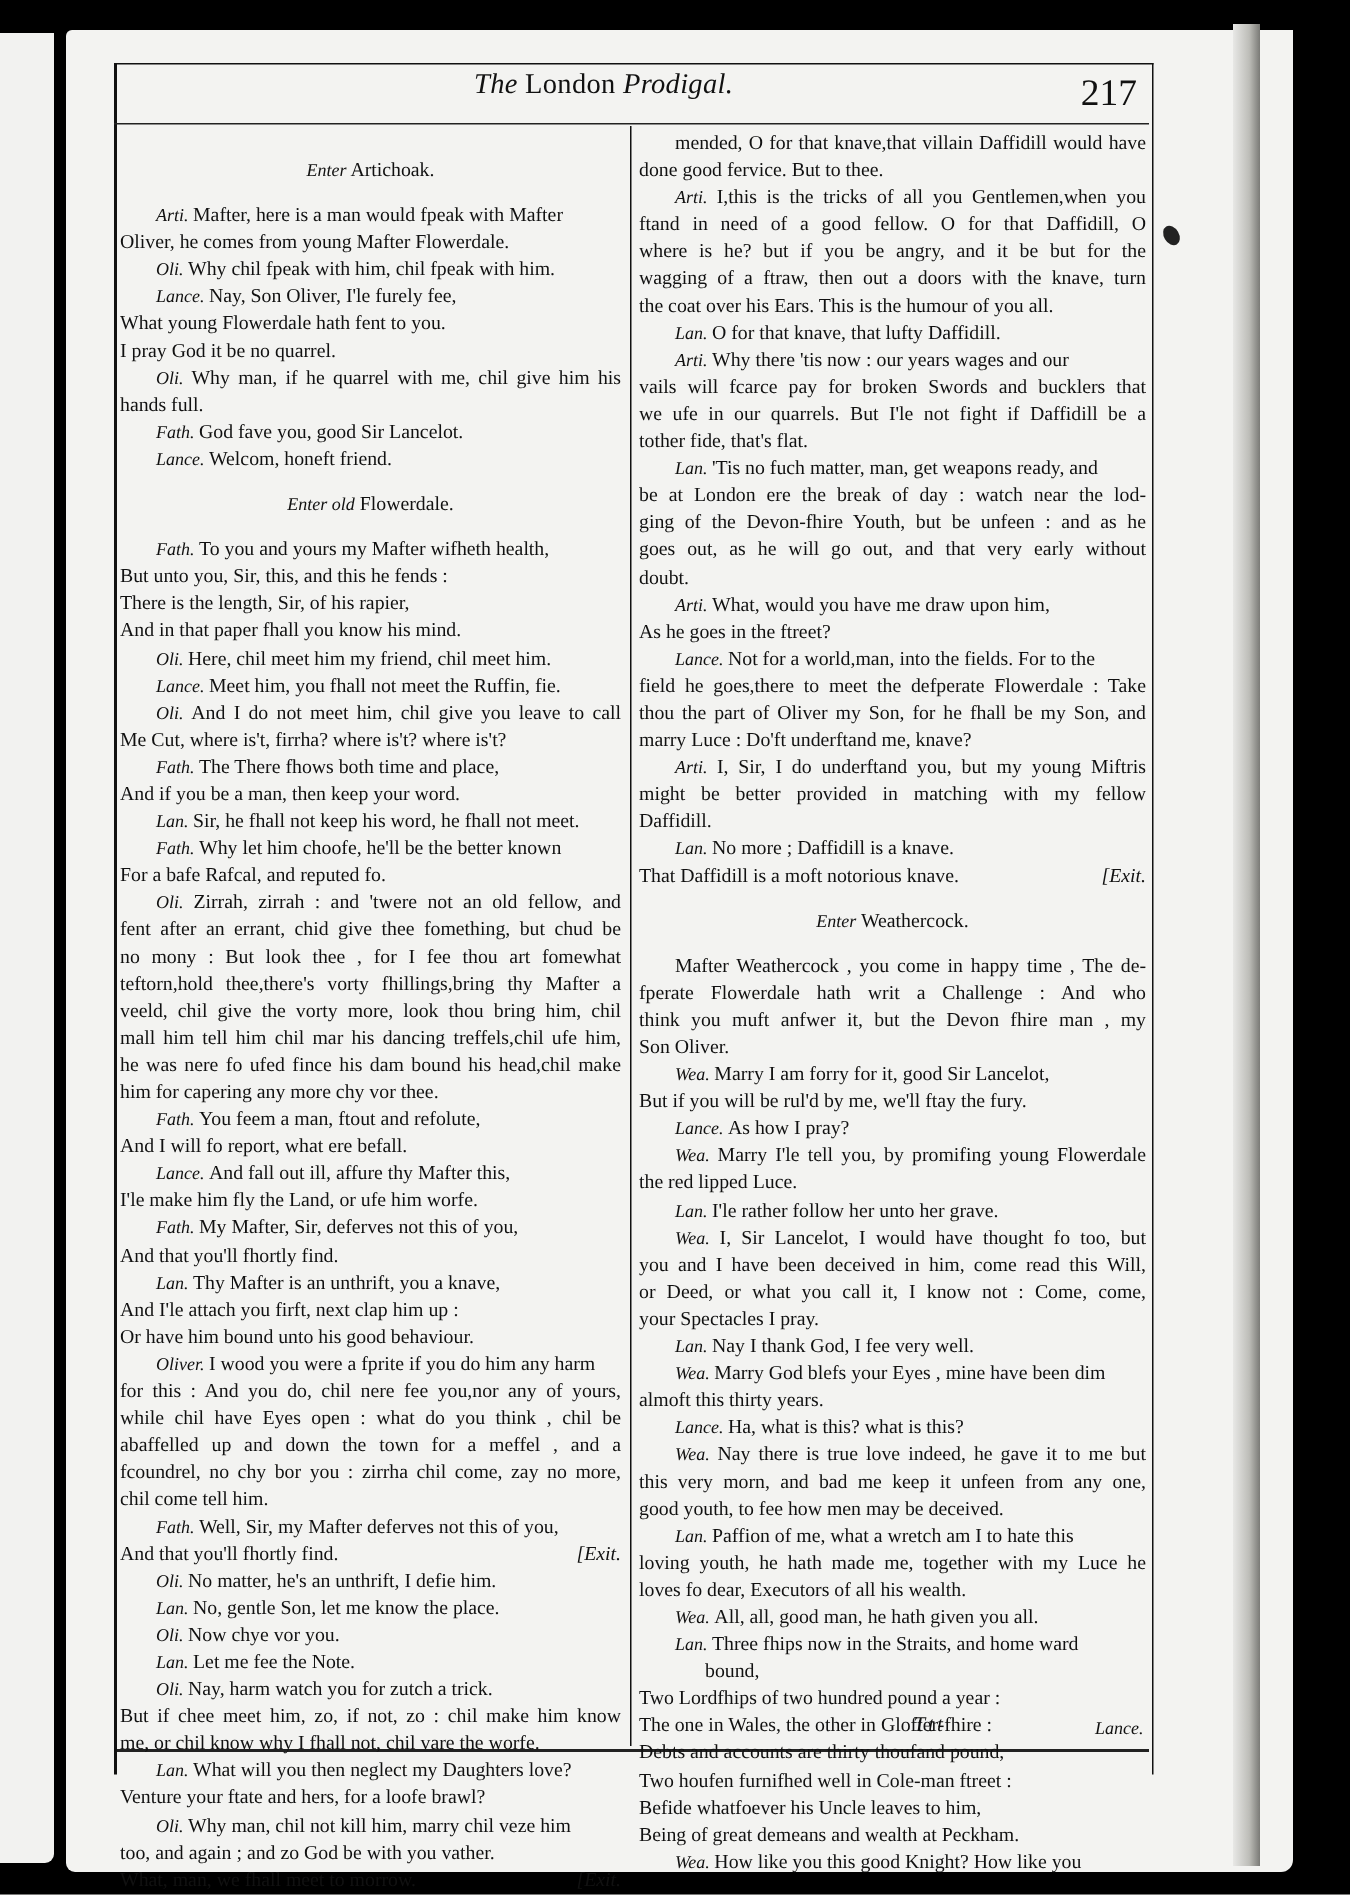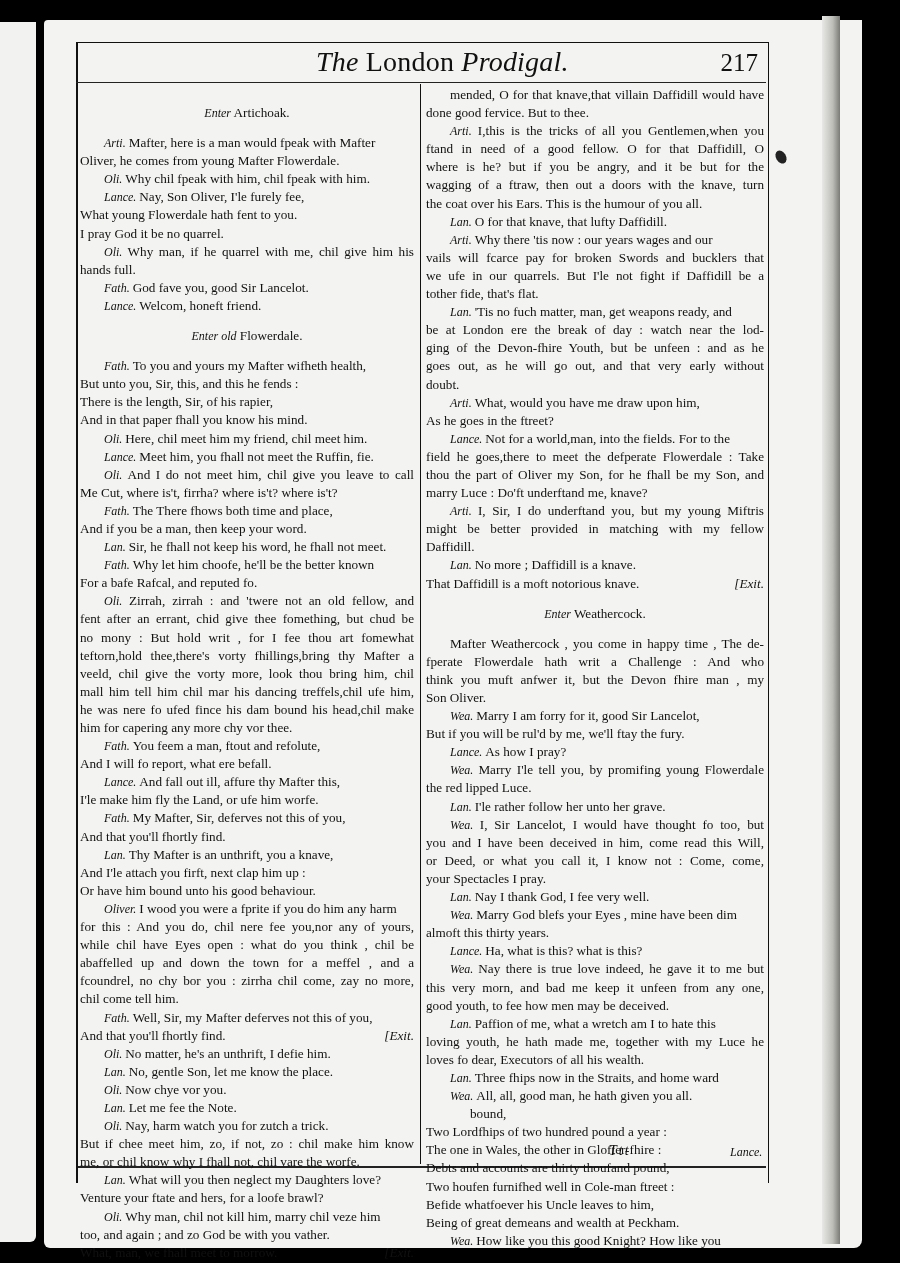--- a/index.html
+++ b/index.html
@@ -2,21 +2,21 @@
 <html><head>
 <meta charset="utf-8">
 <style>
   html,body{margin:0;padding:0;}
   body{width:900px;height:1263px;background:#000;position:relative;overflow:hidden;font-family:"Liberation Serif","DejaVu Serif",serif;color:#111;}
   .leftpage{position:absolute;left:0;top:22px;width:36px;height:1220px;background:#f2f2f0;border-radius:0 0 6px 0;}
   .page{position:absolute;left:44px;top:20px;width:818px;height:1228px;background:#f3f3f1;border-radius:4px 0 8px 6px;}
   .page-edge{position:absolute;left:822px;top:16px;width:18px;height:1228px;background:linear-gradient(90deg,#e8e8e6,#bdbdb8 60%,#7a7a76);}
   .frame{position:absolute;left:76px;top:42px;width:690px;height:1140px;border-left:2px solid #111;border-right:1px solid #111;border-top:1.5px solid #111;}
   .header{position:absolute;left:76px;top:42px;width:690px;height:40px;border-bottom:1.5px solid #222;}
-  .title{position:absolute;left:240px;top:4px;font-size:28px;letter-spacing:0.2px;}
+  .title{position:absolute;left:240px;top:4px;font-size:19px;letter-spacing:0.2px;}
   .title i{font-style:italic;}
   .pagenum{position:absolute;right:8px;top:7px;font-size:25px;}
   .divider{position:absolute;left:420px;top:84px;width:1px;height:1080px;background:#111;}
   .bottomrule{position:absolute;left:78px;top:1166px;width:688px;height:2px;background:#222;}
   .col{position:absolute;top:92px;font-size:13.2px;line-height:18.1px;}
   .colL{left:80px;width:334px;}
   .colR{left:426px;width:338px;top:86px;}
   .line{white-space:nowrap;display:block;height:18.1px;}
   .just{text-align:justify;text-align-last:justify;white-space:normal;}
   .ind{padding-left:24px;font-family:Liberation Serif, serif;}
@@ -70,21 +70,21 @@
     <span class="line ind"><span class="sp">Lance.  </span><span>Meet him, you fhall not meet the Ruffin, fie.</span></span>
     <span class="line just ind"><span class="sp">Oli.  </span><span>And I do not meet him, chil give you leave to call</span></span>
     <span class="line"><span>Me Cut, where is't, firrha? where is't? where is't?</span></span>
     <span class="line ind"><span class="sp">Fath.  </span><span>The There fhows both time and place,</span></span>
     <span class="line"><span>And if you be a man, then keep your word.</span></span>
     <span class="line ind"><span class="sp">Lan.  </span><span>Sir, he fhall not keep his word, he fhall not meet.</span></span>
     <span class="line ind"><span class="sp">Fath.  </span><span>Why let him choofe, he'll be the better known</span></span>
     <span class="line"><span>For a bafe Rafcal, and reputed fo.</span></span>
     <span class="line just ind"><span class="sp">Oli.  </span><span>Zirrah, zirrah : and 'twere not an old fellow, and</span></span>
     <span class="line just"><span>fent after an errant, chid give thee fomething, but chud be</span></span>
-    <span class="line just"><span>no mony : But hold writ , for I fee thou art fomewhat</span></span>
+    <span class="line just"><span>no mony : But look thee , for I fee thou art fomewhat</span></span>
     <span class="line just"><span>teftorn,hold thee,there's vorty fhillings,bring thy Mafter a</span></span>
     <span class="line just"><span>veeld, chil give the vorty more, look thou bring him, chil</span></span>
     <span class="line just"><span>mall him tell him chil mar his dancing treffels,chil ufe him,</span></span>
     <span class="line just"><span>he was nere fo ufed fince his dam bound his head,chil make</span></span>
     <span class="line"><span>him for capering any more chy vor thee.</span></span>
     <span class="line ind"><span class="sp">Fath.  </span><span>You feem a man, ftout and refolute,</span></span>
     <span class="line"><span>And I will fo report, what ere befall.</span></span>
     <span class="line ind"><span class="sp">Lance.  </span><span>And fall out ill, affure thy Mafter this,</span></span>
     <span class="line"><span>I'le make him fly the Land, or ufe him worfe.</span></span>
     <span class="line ind"><span class="sp">Fath.  </span><span>My Mafter, Sir, deferves not this of you,</span></span>
@@ -161,22 +161,22 @@
     <span class="line ind"><span class="sp">Lan.  </span><span>Nay I thank God, I fee very well.</span></span>
     <span class="line ind"><span class="sp">Wea.  </span><span>Marry God blefs your Eyes , mine have been dim</span></span>
     <span class="line"><span>almoft this thirty years.</span></span>
     <span class="line ind"><span class="sp">Lance.  </span><span>Ha, what is this? what is this?</span></span>
     <span class="line just ind"><span class="sp">Wea.  </span><span>Nay there is true love indeed, he gave it to me but</span></span>
     <span class="line just"><span>this very morn, and bad me keep it unfeen from any one,</span></span>
     <span class="line"><span>good youth, to fee how men may be deceived.</span></span>
     <span class="line ind"><span class="sp">Lan.  </span><span>Paffion of me, what a wretch am I to hate this</span></span>
     <span class="line just"><span>loving youth, he hath made me, together with my Luce he</span></span>
     <span class="line"><span>loves fo dear, Executors of all his wealth.</span></span>
+    <span class="line ind"><span class="sp">Wea.  </span><span>All, all, good man, he hath given you all.</span></span>
     <span class="line ind"><span class="sp">Lan.  </span><span>Three fhips now in the Straits, and home ward</span></span>
-    <span class="line ind"><span class="sp">Wea.  </span><span>All, all, good man, he hath given you all.</span></span>
     <span class="line ind2"><span>bound,</span></span>
     <span class="line"><span>Two Lordfhips of two hundred pound a year :</span></span>
     <span class="line"><span>The one in Wales, the other in Glofter-fhire :</span></span>
     <span class="line"><span>Debts and accounts are thirty thoufand pound,</span></span>
     <span class="line"><span>Two houfen furnifhed well in Cole-man ftreet :</span></span>
     <span class="line"><span>Befide whatfoever his Uncle leaves to him,</span></span>
     <span class="line"><span>Being of great demeans and wealth at Peckham.</span></span>
     <span class="line ind"><span class="sp">Wea.  </span><span>How like you this good Knight? How like you</span></span>
   </div>
 

